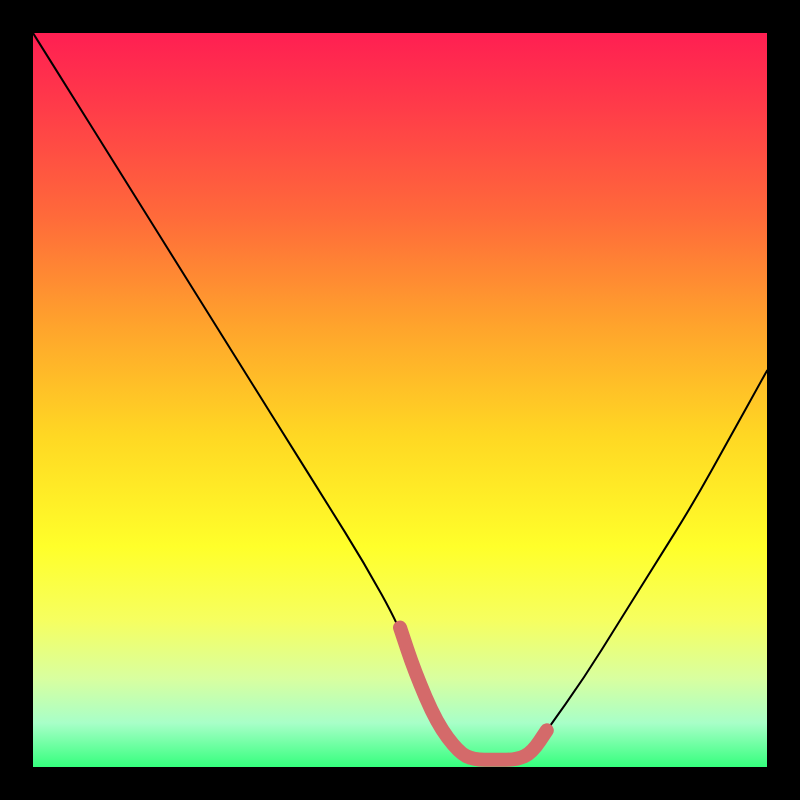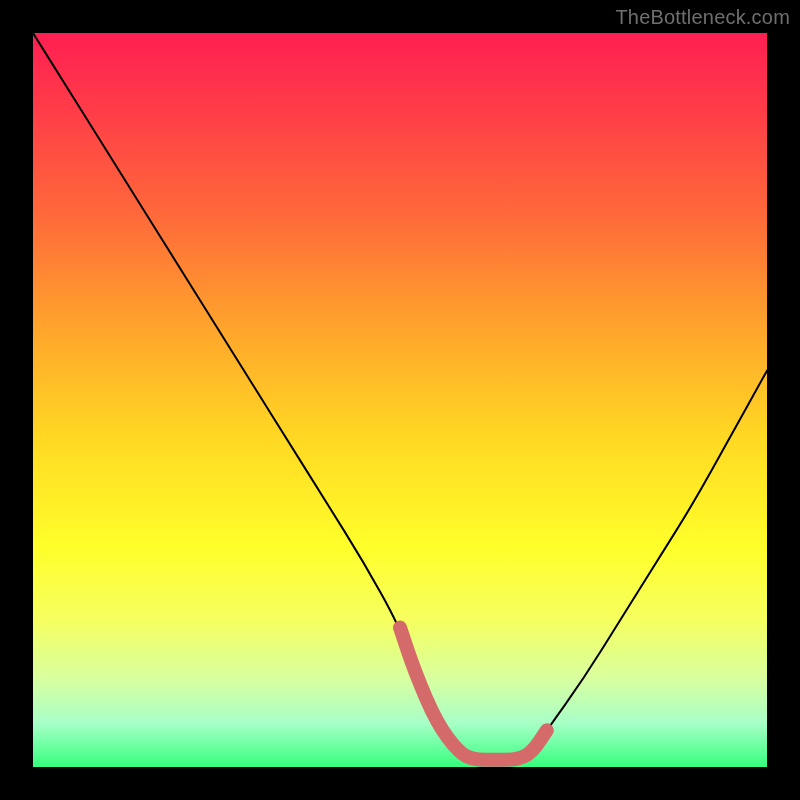--- a/index.html
+++ b/index.html
@@ -53,21 +53,20 @@
     font-size: 20px;
     letter-spacing: 0.2px;
     font-weight: 500;
     user-select: none;
   }
 </style>
 </head>
 <body>
 
 <div class="frame">
-  <div class="watermark">TheBottleneck.com</div>
   <div class="plot">
     <svg class="curve" viewBox="0 0 734 734" preserveAspectRatio="none">
 
       <path id="curve-path" fill="none" stroke="#000" stroke-width="2" stroke-linecap="round" d="M 0 0 Q 0 0 18.35 29.360000000000014 Q 36.7 58.72000000000003 55.050000000000004 88.08000000000004 Q 73.4 117.44000000000005 91.75 146.8 Q 110.1 176.15999999999997 128.45 205.51999999999995 Q 146.8 234.87999999999994 165.15 264.24 Q 183.5 293.6 201.85 322.96000000000004 Q 220.2 352.32 238.54999999999998 381.68 Q 256.9 411.04 275.25 440.4 Q 293.6 469.76 311.95000000000005 499.12 Q 330.3 528.48 348.65 561.51 Q 367 594.54 374.34000000000003 616.56 Q 381.68 638.58 392.69000000000005 664.27 Q 403.70000000000005 689.96 414.71000000000004 704.6400000000001 Q 425.71999999999997 719.32 433.05999999999995 722.99 Q 440.4 726.66 451.40999999999997 726.66 Q 462.42 726.66 473.43 726.66 Q 484.44 726.66 491.78000000000003 722.99 Q 499.12000000000006 719.32 506.46000000000004 708.31 Q 513.8 697.3 532.15 671.6099999999999 Q 550.5 645.92 568.85 616.56 Q 587.2 587.2 605.55 557.84 Q 623.9 528.48 642.25 499.12 Q 660.6 469.76 678.95 436.73 Q 697.3 403.7 715.65 370.66999999999996 T 734 337.64"></path>
 
       <path id="highlight-path" fill="none" stroke="#d46a6a" stroke-width="14" stroke-linecap="round" d="M 367 594.54 Q 367 594.54 374.34000000000003 616.56 Q 381.68 638.58 392.69000000000005 664.27 Q 403.70000000000005 689.96 414.71000000000004 704.6400000000001 Q 425.71999999999997 719.32 433.05999999999995 722.99 Q 440.4 726.66 451.40999999999997 726.66 Q 462.42 726.66 473.43 726.66 Q 484.44 726.66 491.78000000000003 722.99 Q 499.12000000000006 719.32 506.46000000000004 708.31 T 513.8 697.3"></path>
     </svg>
   </div>
 </div>
 

